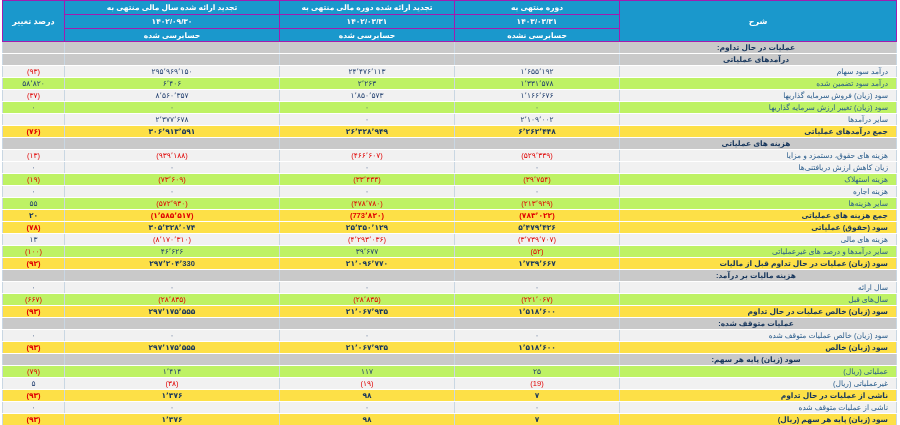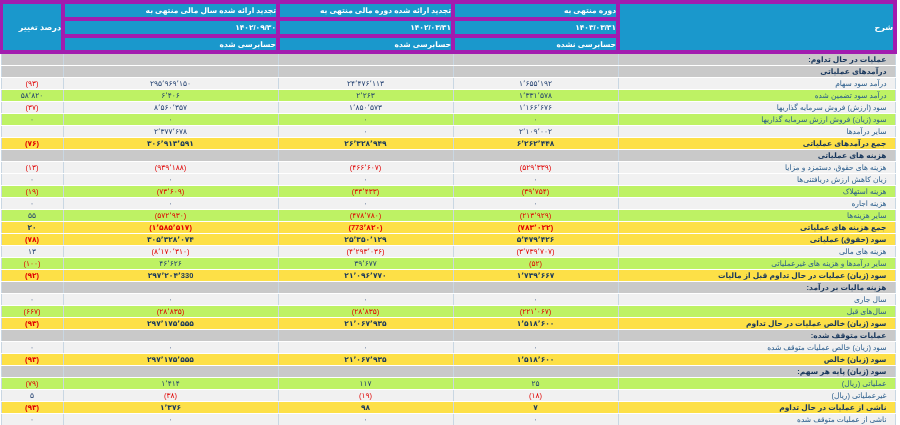--- a/index.html
+++ b/index.html
@@ -7,33 +7,33 @@
     width:900px;height:425px;background:#ffffff;overflow:hidden;
     font-family:"Liberation Sans","DejaVu Sans",sans-serif;
   }
   .wrap{padding:0 3px;}
   table{
     width:894px;border-collapse:collapse;table-layout:fixed;direction:rtl;
   }
   th,td{overflow:hidden;white-space:nowrap;}
   thead th{
     background:#1a98cc;color:#ffffff;font-weight:bold;
-    border:4px solid #a21caf;text-align:right;padding:0;
+    border:1px solid #a21caf;text-align:center;padding:0;
   }
   th.h-span{font-size:8px;}
   th.h-title{font-size:7.5px;height:13px;}
   th.h-date{font-size:7.5px;height:13px;}
   th.h-audit{font-size:7.5px;height:12px;}
   tbody td{
     height:11px;line-height:11px;font-size:7.5px;text-align:center;
     border-left:1px solid #c9d7e3;border-right:1px solid #c9d7e3;
     border-bottom:1px solid #ffffff;color:#1f3d6e;padding:0 2px;
   }
   tbody td.desc{text-align:right;padding:0 8px 0 4px;color:#2a5d8c;}
-  tr.g td{background:#c9c9c9;color:#17365c;font-weight:bold;}
+  tr.g td{background:#c9c9c9;color:#17365c;font-weight:bold;text-align:center;}
   tr.w td{background:#f1f1f1;}
   tr.b td{background:#bef264;}
   tr.y td{background:#fde047;font-weight:bold;color:#17365c;}
   tbody td.neg{color:#e00000 !important;}
 </style>
 </head>
 <body>
 
 <div class="wrap">
   <table>
@@ -86,28 +86,28 @@
           <td class="val neg">(۹۳)</td>
         </tr>
         <tr class="b">
           <td class="desc">درآمد سود تضمین شده</td>
           <td class="val">۱٬۳۳۱٬۵۷۸</td>
           <td class="val">۲٬۲۶۳</td>
           <td class="val">۶٬۴۰۶</td>
           <td class="val">۵۸٬۸۲۰</td>
         </tr>
         <tr class="w">
-          <td class="desc">سود (ارزش) فروش سرمایه گذاریها</td>
+          <td class="desc">سود (زیان) فروش سرمایه گذاریها</td>
           <td class="val">۱٬۱۶۶٬۶۷۶</td>
           <td class="val">۱٬۸۵۰٬۵۷۳</td>
           <td class="val">۸٬۵۶۰٬۳۵۷</td>
           <td class="val neg">(۳۷)</td>
         </tr>
         <tr class="b">
-          <td class="desc">سود (زیان) فروش ارزش سرمایه گذاریها</td>
+          <td class="desc">سود (زیان) تغییر ارزش سرمایه گذاریها</td>
           <td class="val">۰</td>
           <td class="val">۰</td>
           <td class="val">۰</td>
           <td class="val">۰</td>
         </tr>
         <tr class="w">
           <td class="desc">سایر درآمدها</td>
           <td class="val">۲٬۱۰۹٬۰۰۲</td>
           <td class="val">۰</td>
           <td class="val">۲٬۳۷۷٬۶۷۸</td>
@@ -177,42 +177,42 @@
           <td class="val neg">(۷۸)</td>
         </tr>
         <tr class="w">
           <td class="desc">هزینه های مالی</td>
           <td class="val neg">(۳٬۷۳۹٬۷۰۷)</td>
           <td class="val neg">(۴٬۲۹۳٬۰۳۶)</td>
           <td class="val neg">(۸٬۱۷۰٬۳۱۰)</td>
           <td class="val">۱۳</td>
         </tr>
         <tr class="b">
-          <td class="desc">سایر درآمدها و هزینه های غیرعملیاتی</td>
+          <td class="desc">سایر درآمدها و درصد های غیرعملیاتی</td>
           <td class="val neg">(۵۲)</td>
           <td class="val">۳۹٬۶۷۷</td>
           <td class="val">۴۶٬۶۲۶</td>
           <td class="val neg">(۱۰۰)</td>
         </tr>
         <tr class="y">
           <td class="desc">سود (زیان) عملیات در حال تداوم قبل از مالیات</td>
           <td class="val">۱٬۷۳۹٬۶۶۷</td>
           <td class="val">۲۱٬۰۹۶٬۷۷۰</td>
           <td class="val">۲۹۷٬۲۰۴٬330</td>
           <td class="val neg">(۹۲)</td>
         </tr>
         <tr class="g">
           <td class="desc">هزینه مالیات بر درآمد:</td>
           <td class="val"></td>
           <td class="val"></td>
           <td class="val"></td>
           <td class="val"></td>
         </tr>
         <tr class="w">
-          <td class="desc">سال جاری</td>
+          <td class="desc">سال ارائه</td>
           <td class="val">۰</td>
           <td class="val">۰</td>
           <td class="val">۰</td>
           <td class="val">۰</td>
         </tr>
         <tr class="b">
           <td class="desc">سال‌های قبل</td>
           <td class="val neg">(۲۲۱٬۰۶۷)</td>
           <td class="val neg">(۲۸٬۸۳۵)</td>
           <td class="val neg">(۲۸٬۸۳۵)</td>
@@ -255,21 +255,21 @@
         </tr>
         <tr class="b">
           <td class="desc">عملیاتی (ریال)</td>
           <td class="val">۲۵</td>
           <td class="val">۱۱۷</td>
           <td class="val">۱٬۴۱۴</td>
           <td class="val neg">(۷۹)</td>
         </tr>
         <tr class="w">
           <td class="desc">غیرعملیاتی (ریال)</td>
-          <td class="val neg">(۱۸)</td>
+          <td class="val neg">(19)</td>
           <td class="val neg">(۱۹)</td>
           <td class="val neg">(۳۸)</td>
           <td class="val">۵</td>
         </tr>
         <tr class="y">
           <td class="desc">ناشی از عملیات در حال تداوم</td>
           <td class="val">۷</td>
           <td class="val">۹۸</td>
           <td class="val">۱٬۳۷۶</td>
           <td class="val neg">(۹۳)</td>

